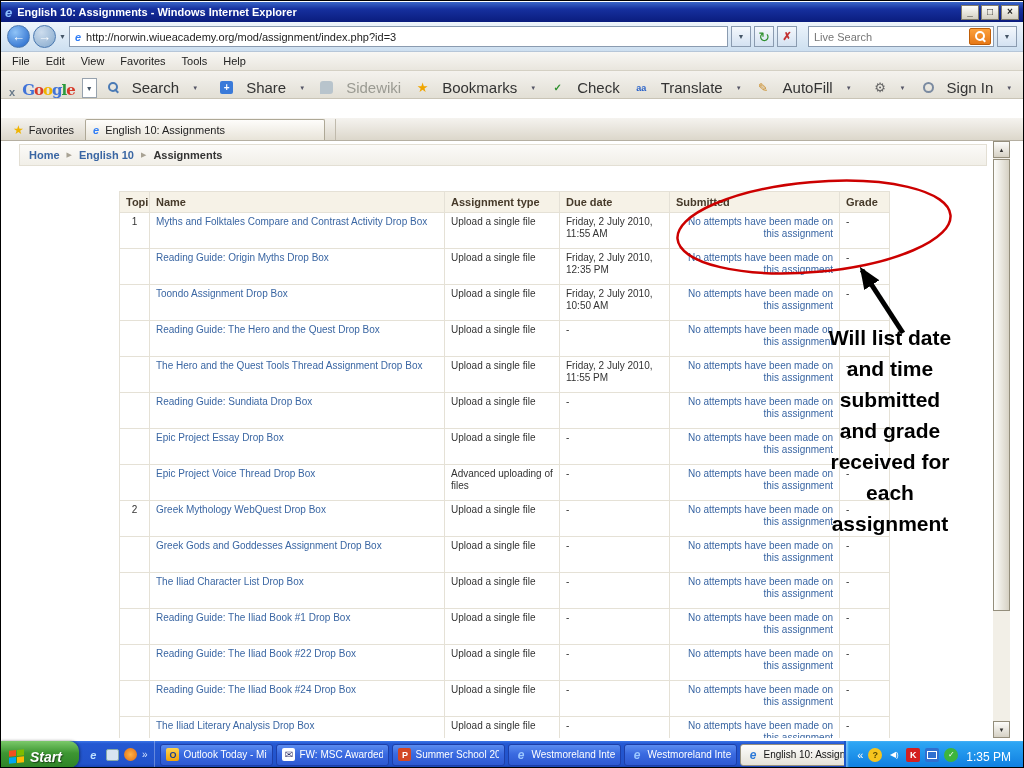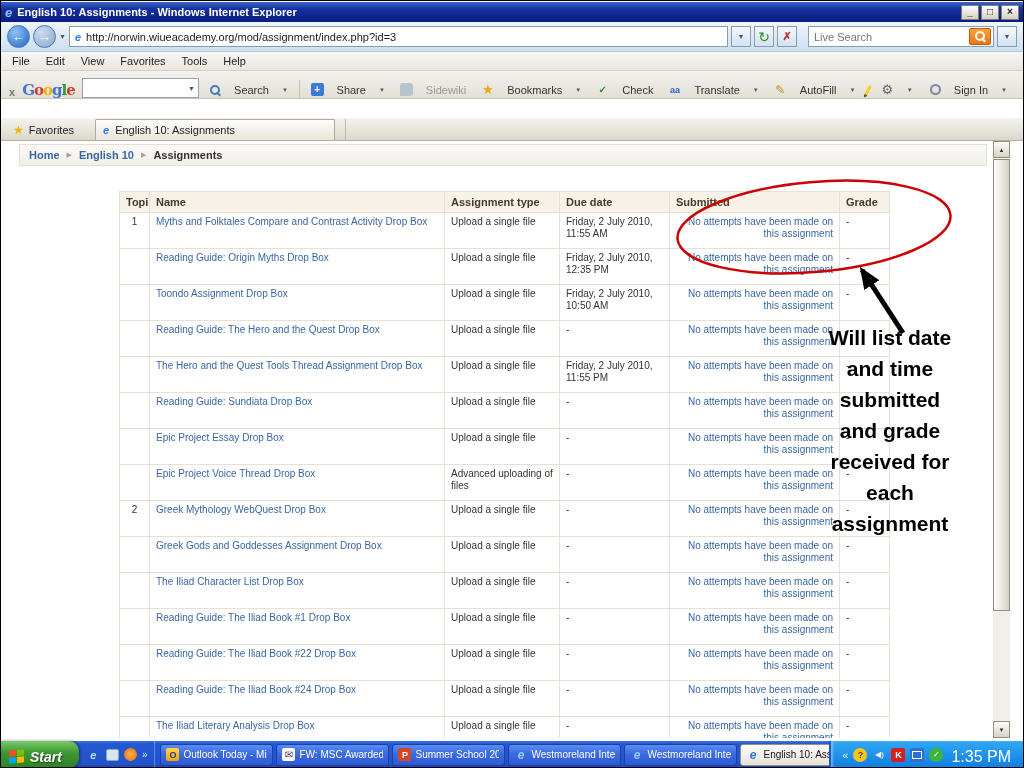--- a/index.html
+++ b/index.html
@@ -59,21 +59,21 @@
   .menubar{position:absolute;left:1px;top:52px;width:1022px;height:19px;display:flex;align-items:center;padding:0 4px;gap:2px;
     background:linear-gradient(#f8f7f4,#e9e6de);border-bottom:1px solid #d4d0c4}
   .menu-item{font-size:11px;color:#222;padding:1px 7px;cursor:default}
 
   
   .googlebar{position:absolute;left:1px;top:71px;width:1022px;height:28px;display:flex;align-items:flex-end;gap:7px;padding:0 8px;
     background:linear-gradient(#f4f2ee,#e2dfd5);border-bottom:1px solid #c9c4b6}
   .gt-close{color:#6a7a8a;font-weight:bold;font-size:11px}
   .google-logo{font-family:"DejaVu Serif",serif;font-weight:bold;font-size:15px;letter-spacing:-1px;line-height:1}
   .gt-combo{width:168px;height:20px;background:#fff;border:1px solid #97a2ae;display:flex;align-items:center;justify-content:flex-end;padding:0 3px}
-  .gt-btn{display:flex;align-items:center;gap:13px;font-size:11px;color:#333;padding:2px 4px;white-space:nowrap}
+  .gt-btn{display:flex;align-items:center;gap:13px;font-size:15px;color:#333;padding:2px 4px;white-space:nowrap}
   .gt-btn.disabled{color:#9a9a92}
   .dd{font-size:6px;color:#556}
   .gt-sep{width:1px;height:18px;background:#c6c1b3}
   .ico{width:13px;height:13px;display:inline-flex;align-items:center;justify-content:center;font-size:10px;flex:none;border-radius:2px}
   [data-name="share-icon"]{background:#3a7ad9;color:#fff;font-weight:bold;font-size:10px}
   [data-name="sidewiki-icon"]{background:#b8c4cc;border-radius:3px 3px 3px 0}
   [data-name="bookmark-star-icon"]{color:#f0a500;font-size:13px}
   [data-name="spellcheck-icon"]{color:#2c8f2c;font-weight:bold}
   [data-name="translate-icon"]{color:#2a62c8;font-weight:bold;font-size:9px}
   [data-name="autofill-icon"]{color:#c8861e;font-size:12px}
@@ -81,21 +81,21 @@
   [data-name="settings-icon"]{color:#666;font-size:13px}
   [data-name="signin-avatar-icon"]{width:11px;height:11px;border:2px solid #7a8aa0;border-radius:50%}
   .gt-right{margin-left:auto;display:flex;align-items:center;gap:9px;padding-right:4px}
 
   
   .tabsbar{position:absolute;left:1px;top:118px;width:1022px;height:23px;display:flex;align-items:flex-end;padding:0 3px;
     background:linear-gradient(#f5f3ef,#dcd7cb);border-bottom:1px solid #b5afa1}
   .fav-btn{display:flex;align-items:center;gap:5px;height:21px;padding:0 9px;font-size:11px;color:#222}
   .fav-star{color:#f0b400;font-size:12px}
   .tab{width:240px;height:21px;background:linear-gradient(#fefdfb,#e8e4d9);border:1px solid #aea896;border-bottom:none;
-    border-radius:2px 2px 0 0;display:flex;align-items:center;gap:6px;padding:0 7px;font-size:11px;color:#222;margin-left:12px}
+    border-radius:2px 2px 0 0;display:flex;align-items:center;gap:6px;padding:0 7px;font-size:11px;color:#222;margin-left:2px}
   .tab-ico{color:#2f7df6;font-style:italic;font-weight:bold;font-size:11px}
   .tab-stub{width:16px;height:21px;border-left:1px solid #c0baac;margin-left:10px}
 
   
   .content{position:absolute;left:1px;top:141px;width:1022px;height:597px;background:#fff;overflow:hidden}
   .breadcrumb{position:absolute;left:18px;top:3px;width:968px;height:22px;display:flex;align-items:center;gap:7px;padding:0 9px;
     background:linear-gradient(#fbfaf8,#f1efe8);border:1px solid #e3dfd4;font-size:11px}
   .crumb-link{color:#3a66a3;font-weight:bold;cursor:pointer}
   .crumb-sep{color:#a8a294;font-size:7px}
   .crumb-current{color:#333;font-weight:bold}
@@ -155,21 +155,21 @@
   .tray{display:flex;align-items:center;gap:5px;padding:0 9px 0 11px;flex:none;
     background:linear-gradient(#2fa8f5,#0f7ee0);border-left:2px solid #1a57c8;box-shadow:inset 2px 0 2px rgba(255,255,255,.35)}
   .tray-chevron{color:#fff;font-size:11px}
   .tray-ico{width:14px;height:14px;display:flex;align-items:center;justify-content:center;font-size:9px;color:#fff;border-radius:2px;flex:none}
   [data-name="help-icon"]{background:#f7c51e;color:#5a4a00;border-radius:50%;font-weight:bold}
   [data-name="volume-icon"]{font-size:8px}
   [data-name="antivirus-icon"]{background:#d42020;font-weight:bold}
   [data-name="network-icon"]{background:#2f6fd0}
   [data-name="network-icon"]::after{content:"";width:8px;height:6px;border:1px solid #fff}
   [data-name="shield-icon"]{background:#3db53d;border-radius:50%;font-size:8px}
-  .clock{color:#fff;font-size:16px;margin:4px 4px 0 3px;align-self:center}
+  .clock{color:#fff;font-size:12px;margin:4px 4px 0 3px;align-self:center}
 </style>
 </head>
 <body>
 
 <div class="titlebar" data-name="window-titlebar">
   <span class="title-ico glyph-e" data-name="ie-window-icon"></span>
   <span class="title-text" data-name="window-title">English 10: Assignments - Windows Internet Explorer</span>
   <span class="win-controls" data-name="window-controls">
     <span class="winbtn glyph-min" data-name="minimize-button-icon"></span>
     <span class="winbtn glyph-max" data-name="maximize-button-icon"></span>

